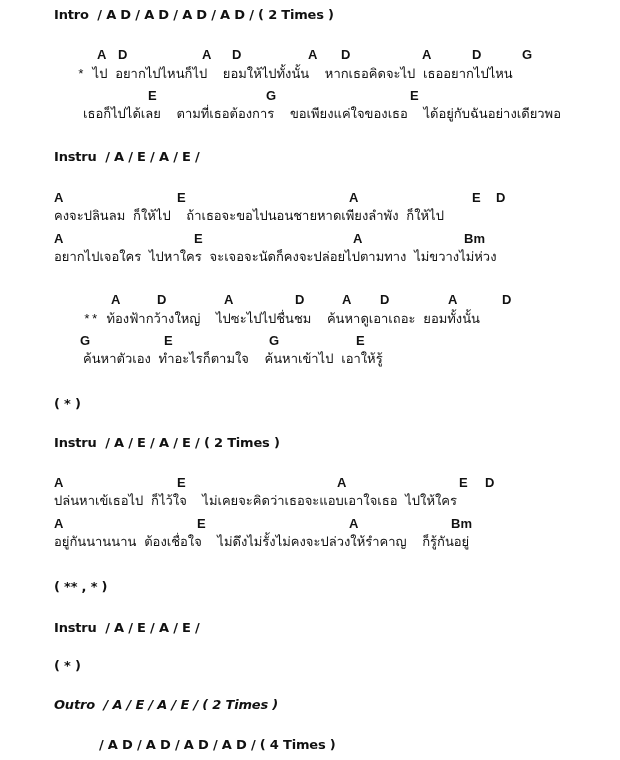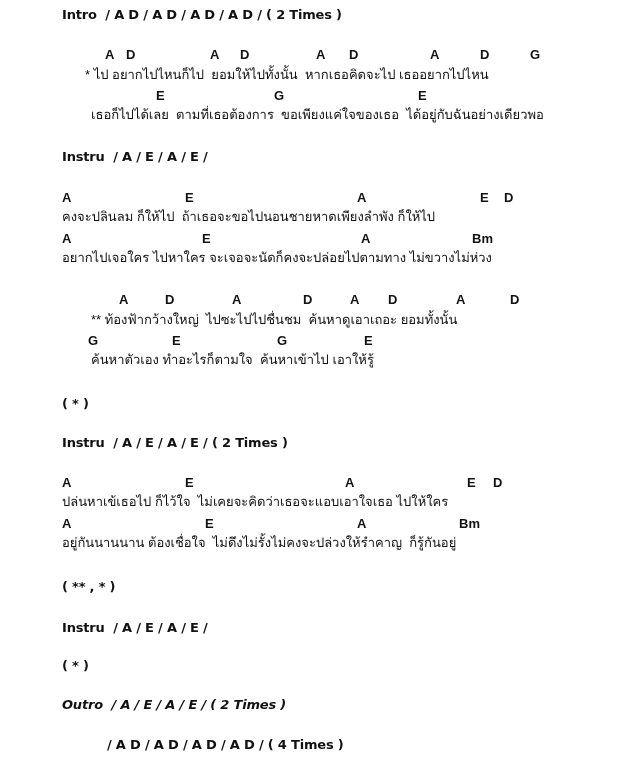--- a/index.html
+++ b/index.html
@@ -10,21 +10,21 @@
     body {
       width: 620px;
       height: 760px;
       position: relative;
       overflow: hidden;
       color: #111111;
       font-family: "DejaVu Sans", "Liberation Sans", sans-serif;
     }
     .sheet {
       position: absolute;
-      left: 16px;
+      left: 8px;
       top: 0;
       width: 556px;
       height: 760px;
     }
     .heading {
       position: absolute;
       font-family: "DejaVu Sans", sans-serif;
       font-weight: bold;
       font-size: 13px;
       line-height: 16px;
@@ -36,21 +36,21 @@
       position: absolute;
       font-family: "Liberation Sans", sans-serif;
       font-weight: bold;
       font-size: 13px;
       line-height: 16px;
       white-space: pre;
       color: #111111;
     }
     .lyric {
       position: absolute;
-      font-family: Liberation Sans, sans-serif;
+      font-family: Liberation Mono, monospace;
       font-size: 13px;
       line-height: 18px;
       white-space: pre;
       color: #111111;
     }
     .note {
       position: absolute;
       font-family: "DejaVu Sans", sans-serif;
       font-size: 13px;
       line-height: 16px;

